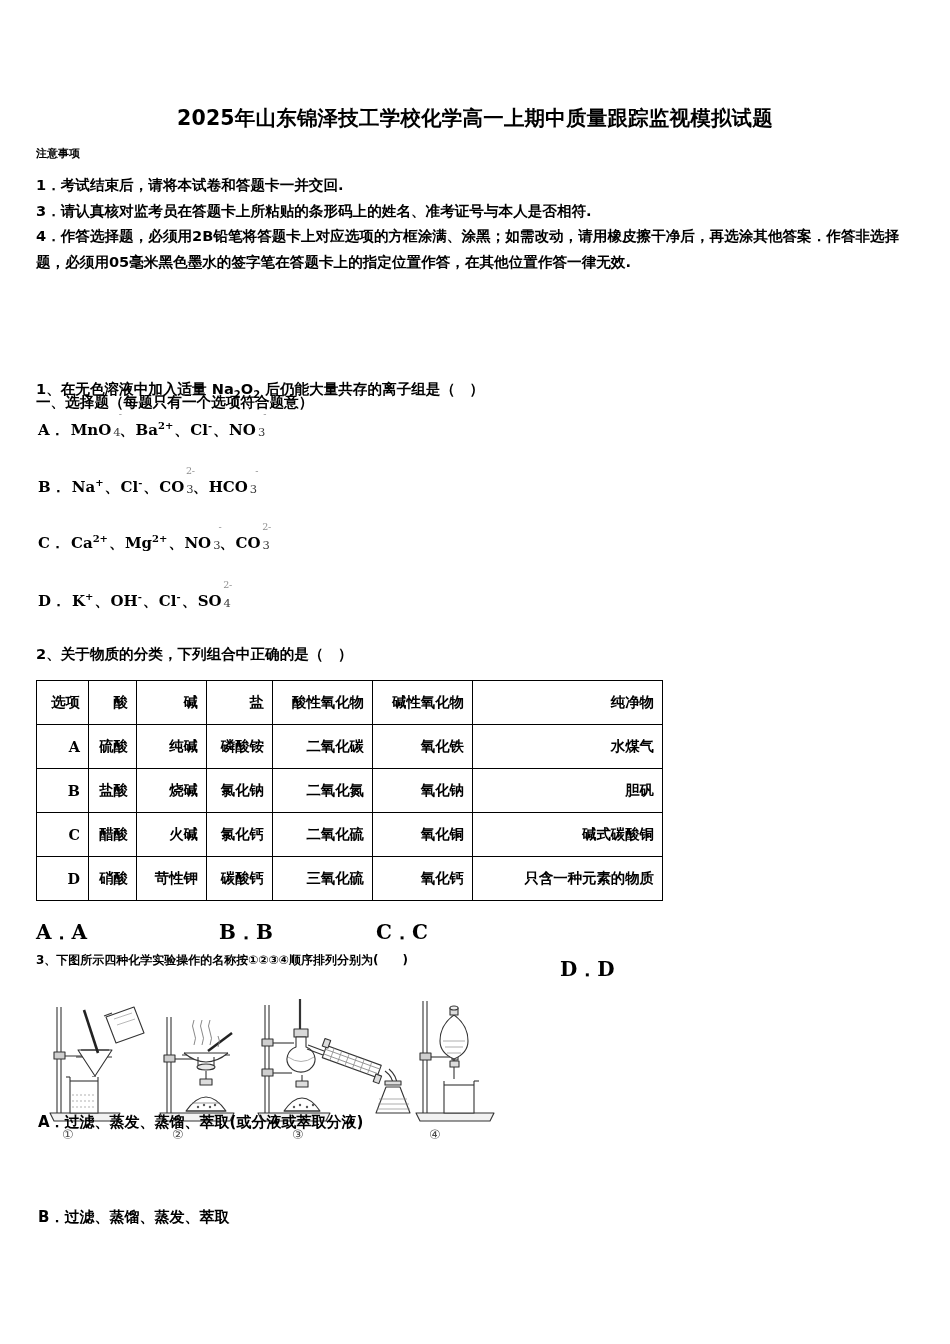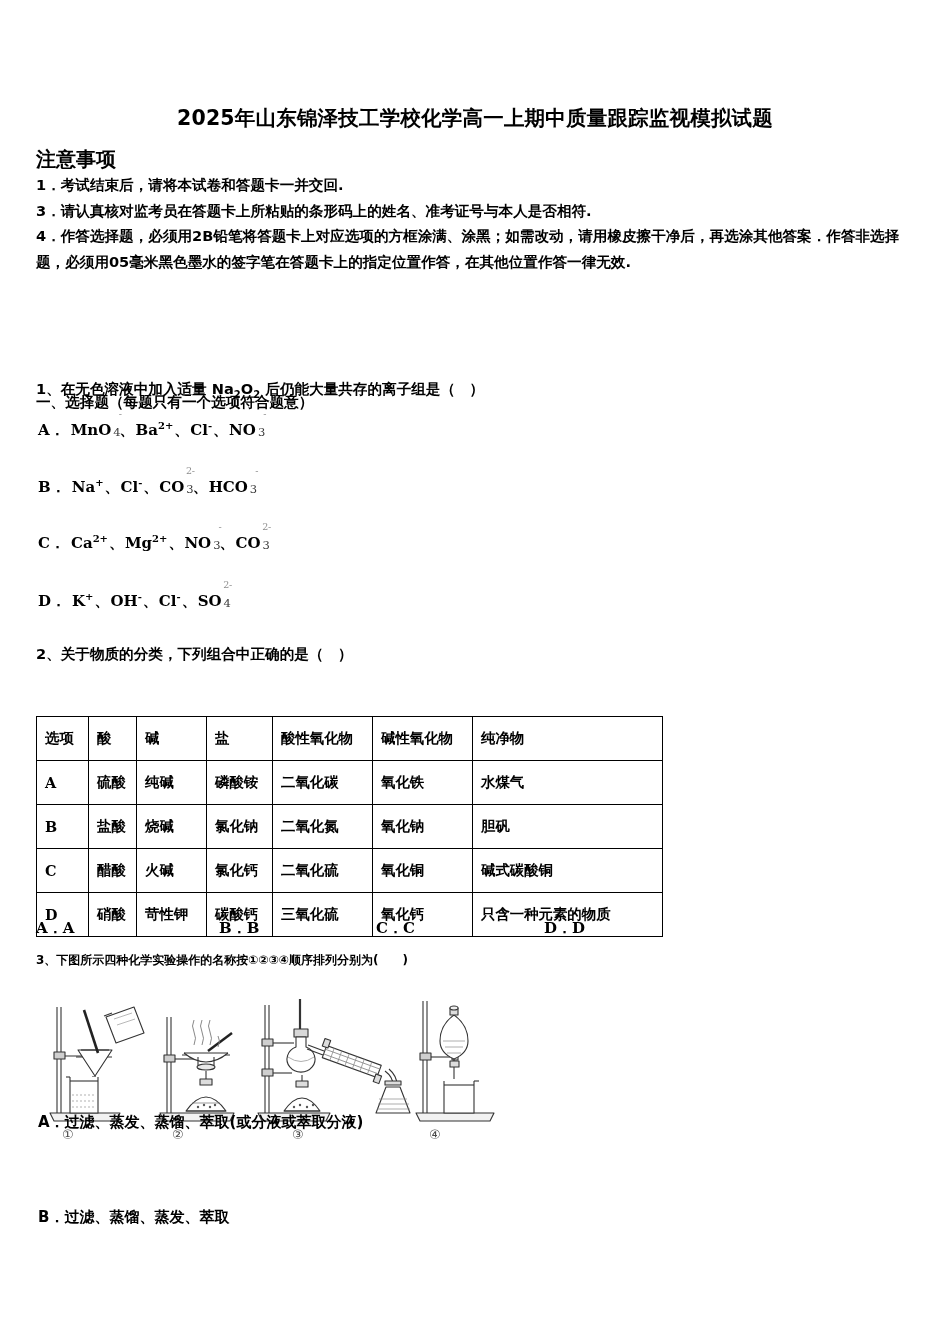--- a/index.html
+++ b/index.html
@@ -33,21 +33,21 @@
     font-size: 20.5px;
     font-weight: bold;
     letter-spacing: 0.2px;
     font-family: "DejaVu Sans", "Liberation Sans", sans-serif;
   }
 
   .notice-head {
     position: absolute;
     left: 36px;
     top: 146px;
-    font-size: 20px;
+    font-size: 11px;
     font-weight: bold;
   }
 
   .notice-list {
     position: absolute;
     left: 36px;
     top: 172px;
     width: 890px;
     font-size: 14.6px;
     font-weight: bold;
@@ -116,24 +116,25 @@
     position: absolute;
     left: 36px;
     top: 645px;
     font-size: 14.6px;
     font-weight: bold;
   }
 
   table.cls-table {
     position: absolute;
     left: 36px;
-    top: 716px;
+    top: 680px;
     border-collapse: collapse;
     width: 626px;
     table-layout: fixed;
+    text-align: right;
   }
   table.cls-table td {
     border: 1px solid #000000;
     height: 43px;
     padding: 0 8px;
     font-size: 14.4px;
     font-weight: bold;
     vertical-align: middle;
     font-family: "DejaVu Sans", "Liberation Sans", sans-serif;
   }
@@ -147,29 +148,29 @@
   col.c4 { width: 100px; }
   col.c5 { width: 100px; }
   col.c6 { width: 190px; }
 
   .q2-answers {
     position: absolute;
     left: 36px;
     top: 919px;
     width: 626px;
     height: 22px;
-    font-size: 15px;
+    font-size: 20px;
     font-weight: bold;
     font-family: "DejaVu Serif", "Liberation Serif", serif;
   }
   .q2-answers span { position: absolute; }
   .q2a-0 { left: 0px; }
   .q2a-1 { left: 183px; text-align: right; }
   .q2a-2 { left: 340px; }
-  .q2a-3 { left: 508px; }
+  .q2a-3 { left: 524px; margin-top: 37px; }
 
   .q3-stem {
     position: absolute;
     left: 36px;
     top: 952px;
     font-size: 12px;
     font-weight: bold;
   }
 
   .figure-area {

